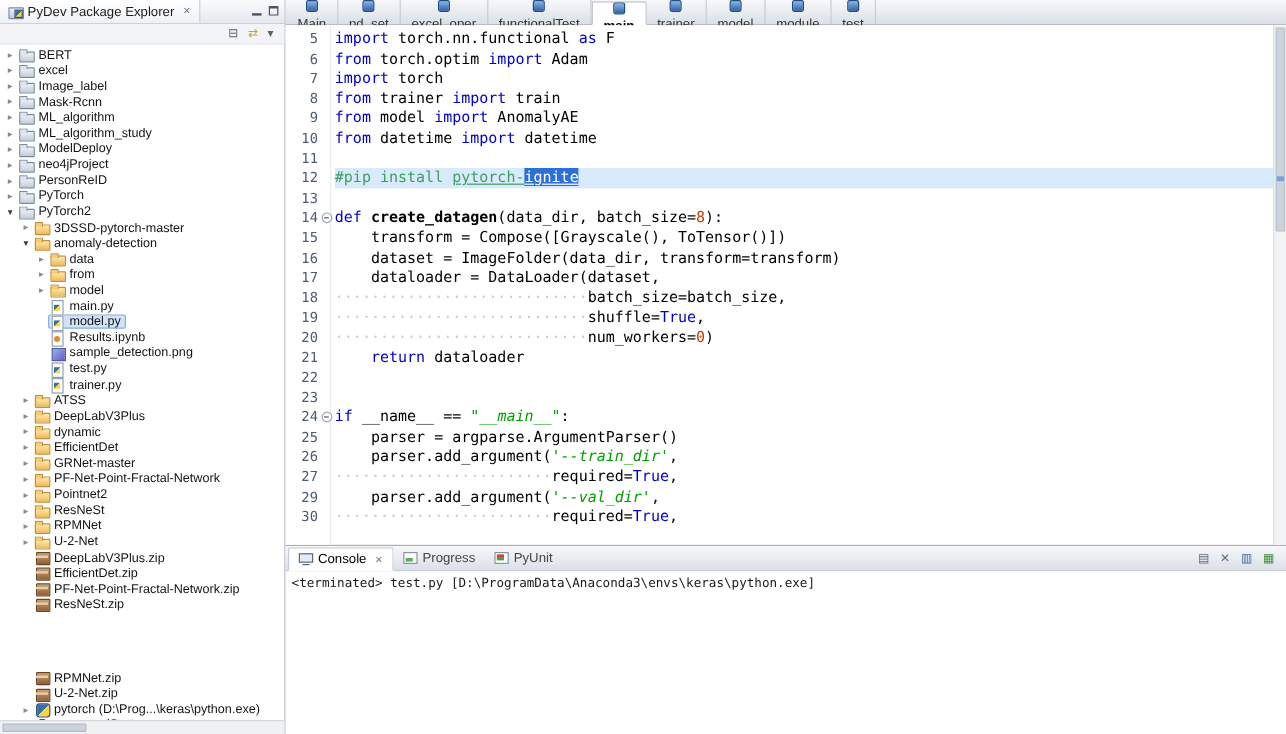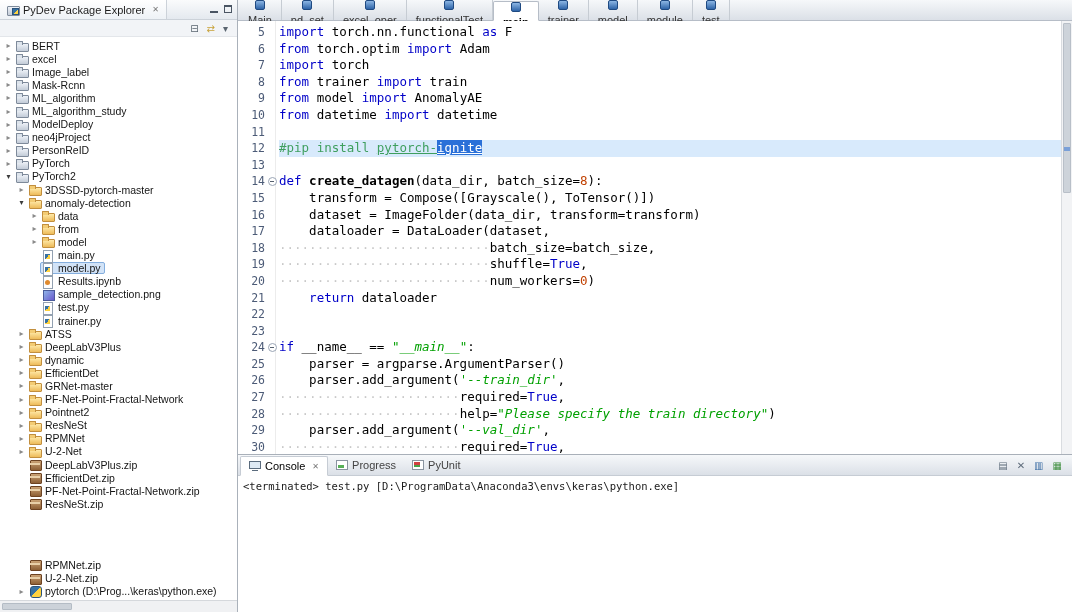--- a/index.html
+++ b/index.html
@@ -574,25 +574,20 @@
               <span class="ln">26</span>
               <span class="fold-col"></span>
               <span class="lc"><span class="tk-pl">    parser.add_argument(</span><span class="tk-str">'--train_dir'</span><span class="tk-pl">,</span></span>
             </div>
             <div class="code-line">
               <span class="ln">27</span>
               <span class="fold-col"></span>
               <span class="lc"><span class="tk-ws">························</span><span class="tk-pl">required=</span><span class="tk-kw">True</span><span class="tk-pl">,</span></span>
             </div>
             <div class="code-line">
-              <span class="ln">28</span>
-              <span class="fold-col"></span>
-              <span class="lc"><span class="tk-ws">························</span><span class="tk-pl">help=</span><span class="tk-str">"Please specify the train directory"</span><span class="tk-pl">)</span></span>
-            </div>
-            <div class="code-line">
               <span class="ln">29</span>
               <span class="fold-col"></span>
               <span class="lc"><span class="tk-pl">    parser.add_argument(</span><span class="tk-str">'--val_dir'</span><span class="tk-pl">,</span></span>
             </div>
             <div class="code-line">
               <span class="ln">30</span>
               <span class="fold-col"></span>
               <span class="lc"><span class="tk-ws">························</span><span class="tk-pl">required=</span><span class="tk-kw">True</span><span class="tk-pl">,</span></span>
             </div>
           </div>

